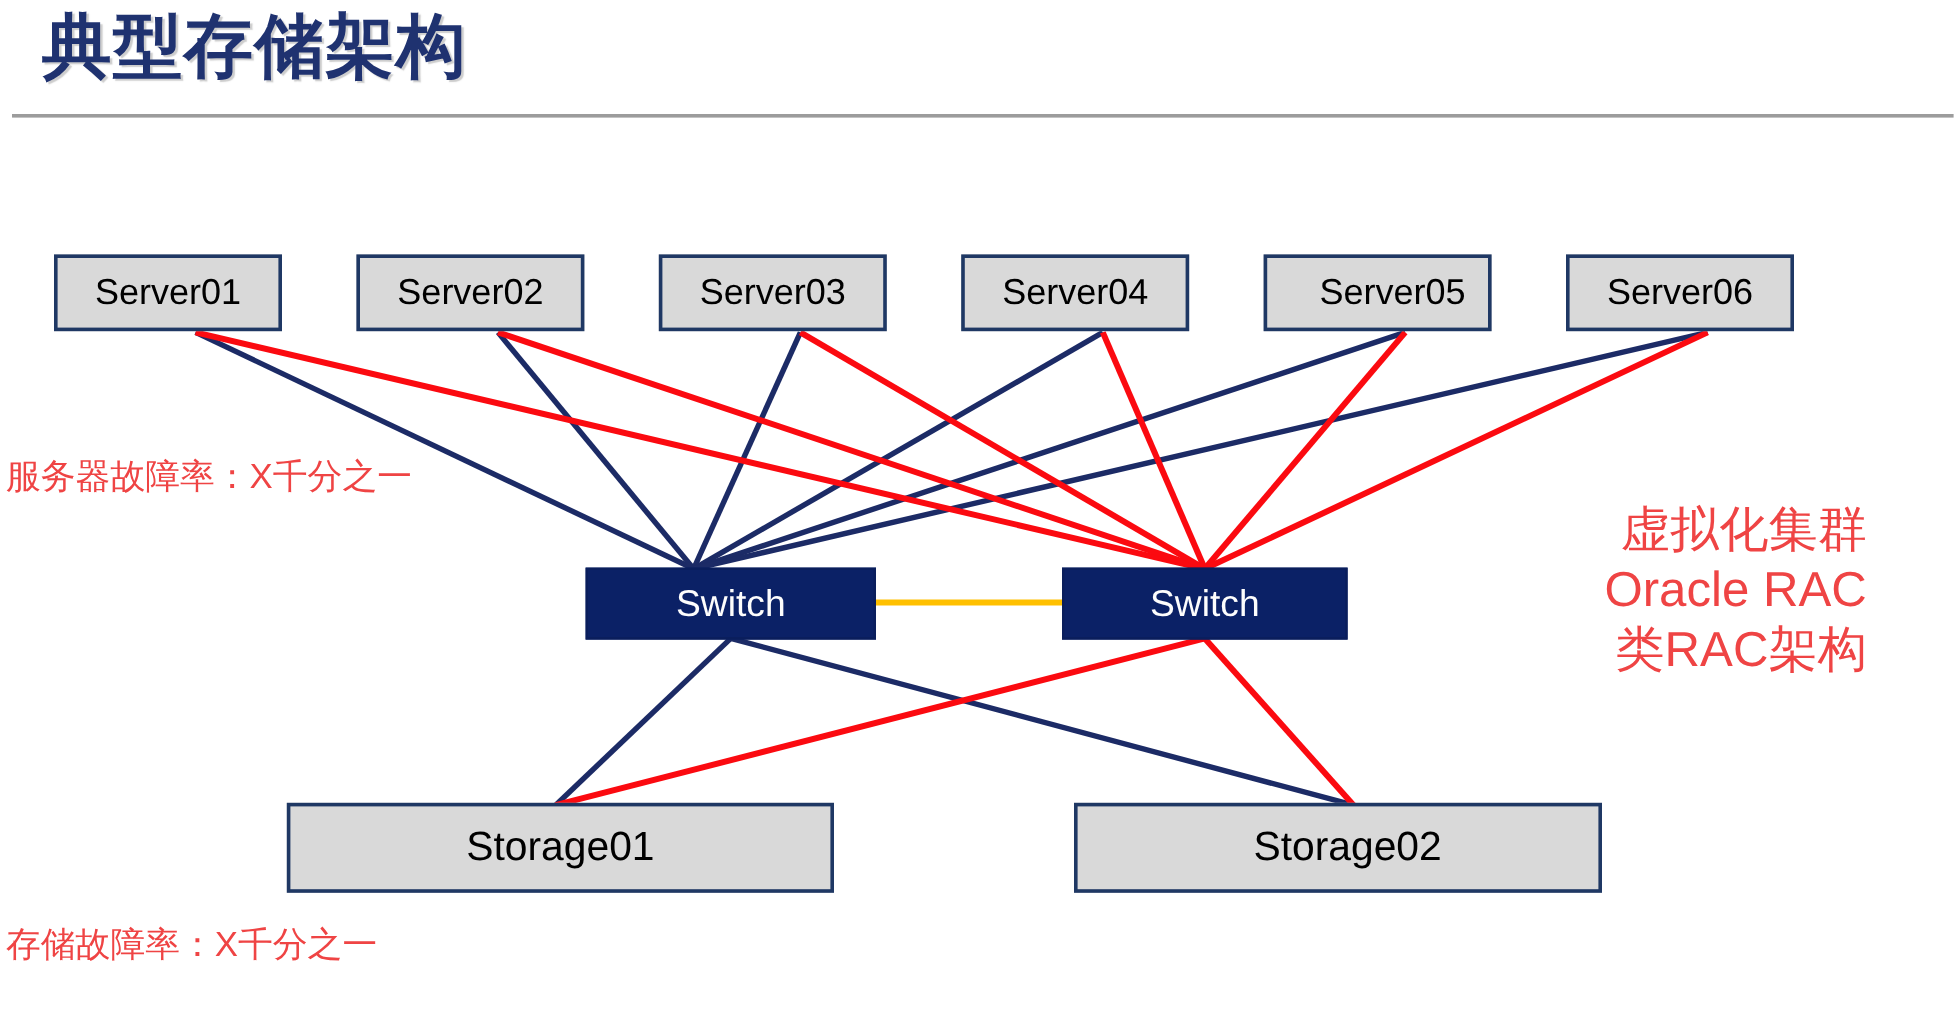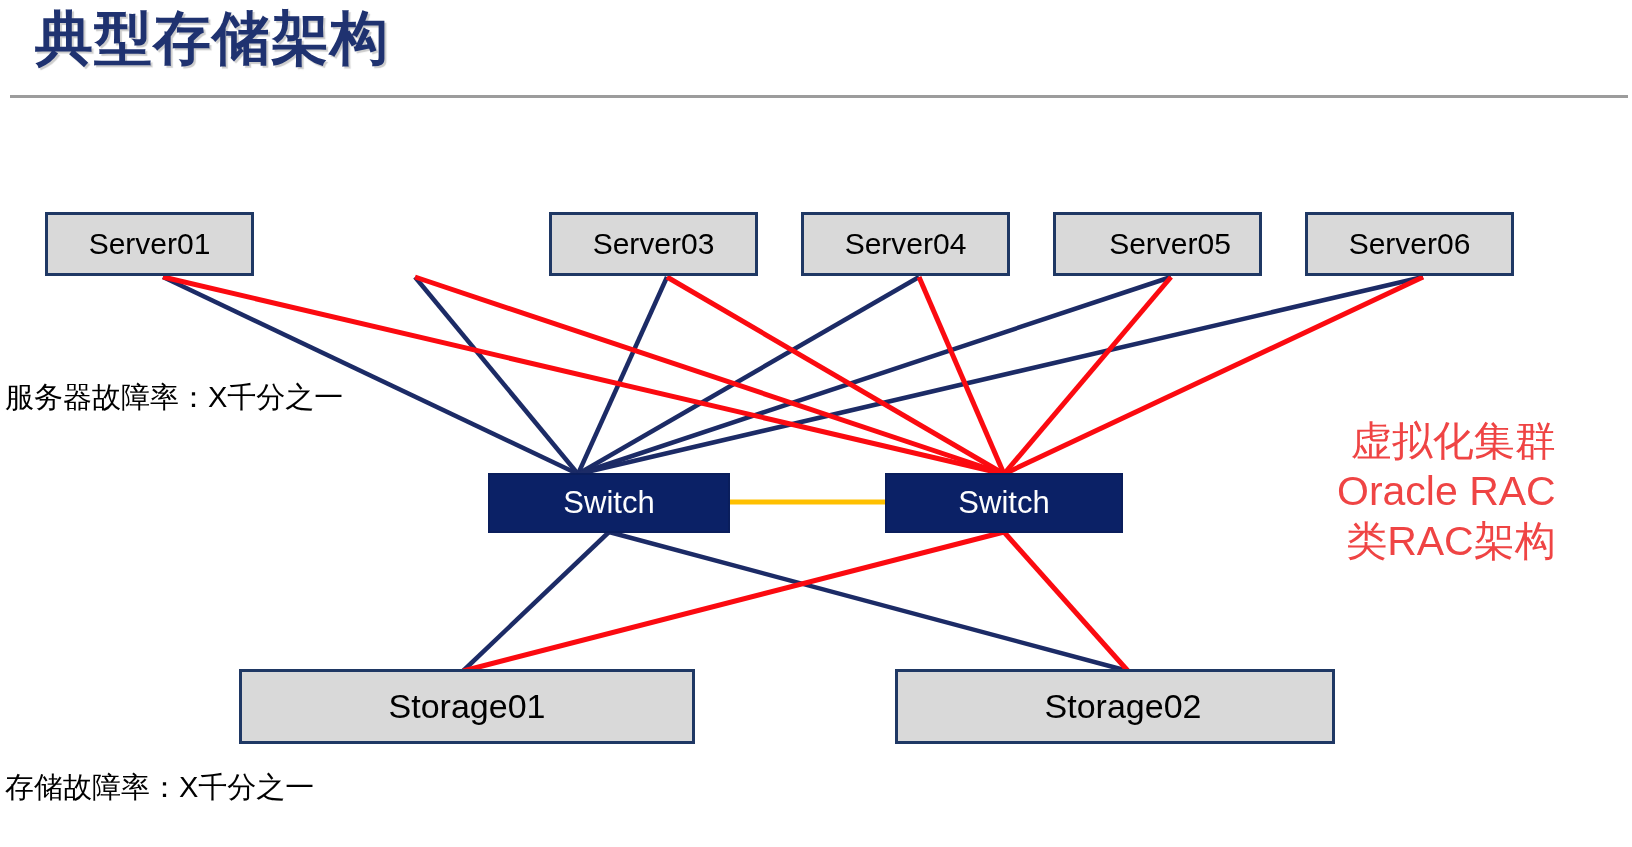--- a/index.html
+++ b/index.html
@@ -17,42 +17,42 @@
     position:absolute; left:10px; top:95px; width:1618px; height:3px;
     background:#9C9C9C; z-index:1;
   }
   .lines-svg { position:absolute; left:0; top:0; z-index:1; }
   .node {
     position:absolute; z-index:2; box-sizing:border-box;
     display:flex; align-items:center; justify-content:center;
     white-space:nowrap;
   }
   .server-box {
-    top:212px; width:209px; height:64px;
+    top:212px; width:190px; height:64px;
     background:#D9D9D9; border:3px solid #1F3864;
     font-size:30px; color:#000000;
   }
   .srv-1 { left:45px; }  .srv-2 { left:297px; } .srv-3 { left:549px; }
   .srv-4 { left:801px; } .srv-5 { left:1053px;padding-left:25px; } .srv-6 { left:1305px; }
   .switch-box {
     top:473px; height:60px;
     background:#0B2166; border:2px solid #0A1E5C;
     font-size:31px; color:#FDFDFD;text-align:right;
   }
   .sw-a { left:488px; width:242px; }
   .sw-b { left:885px; width:238px; }
   .storage-box {
     top:669px; height:75px;
     background:#D9D9D9; border:3px solid #1F3864;
     font-size:34px; color:#000000;margin-left:12px;
   }
   .st-1 { left:227px; width:456px; }
   .st-2 { left:883px; width:440px;padding-left:16px; }
   .note {
-    position:absolute; z-index:2; color:#000000; font-size:29px; white-space:nowrap;
+    position:absolute; z-index:2; color:#ef4444; font-size:29px; white-space:nowrap;
   }
   .note-servers { left:5px; top:378px; }
   .note-storage { left:5px; top:768px; }
   .side-note {
     position:absolute; z-index:2; left:1337px; top:416px;
     font-size:41px; line-height:50px; color:#ef4444; white-space:nowrap;text-align:right;
   }
 </style>
 </head>
 <body>
@@ -77,20 +77,23 @@
       <line x1="1423" y1="277" x2="1004" y2="474" stroke="#FB0A10" stroke-width="5"></line>
       <line x1="730" y1="502" x2="885" y2="502" stroke="#FFC000" stroke-width="5"></line>
       <line x1="609" y1="532" x2="463" y2="671" stroke="#1C2B66" stroke-width="4.5"></line>
       <line x1="609" y1="532" x2="1128" y2="671" stroke="#1C2B66" stroke-width="4.5"></line>
       <line x1="1004" y1="532" x2="463" y2="671" stroke="#FB0A10" stroke-width="5"></line>
       <line x1="1004" y1="532" x2="1128" y2="671" stroke="#FB0A10" stroke-width="5"></line>
     </svg>
 
   <div class="node server-box srv-1">
     <span>Server01</span>
+  </div>
+  <div class="node server-box srv-2">
+    <span>Server02</span>
   </div>
   <div class="node server-box srv-3">
     <span>Server03</span>
   </div>
   <div class="node server-box srv-4">
     <span>Server04</span>
   </div>
   <div class="node server-box srv-5">
     <span>Server05</span>
   </div>

